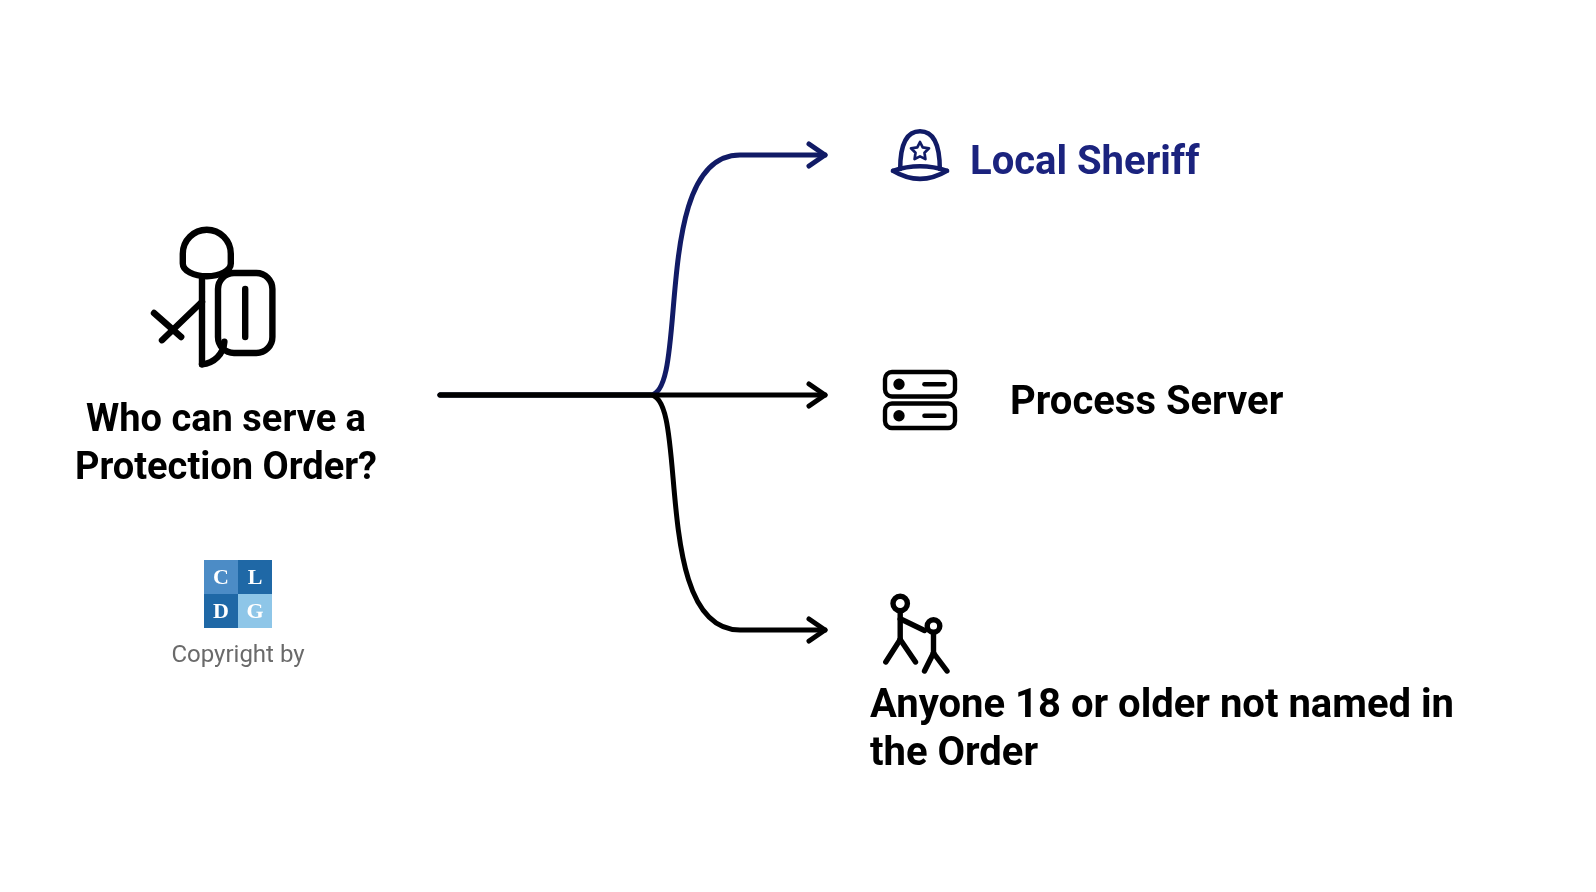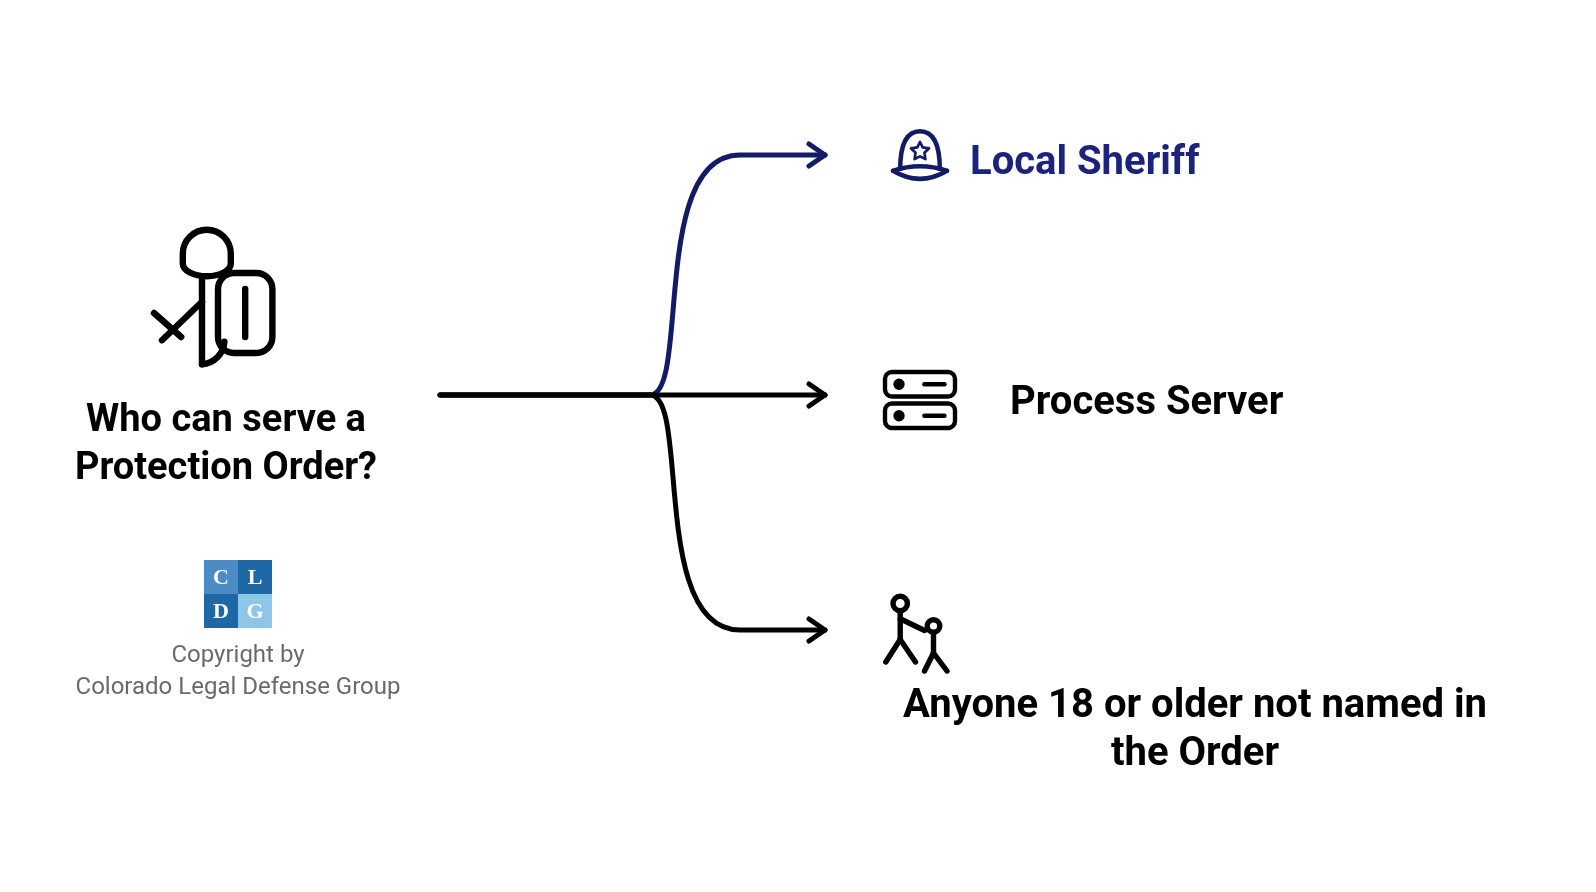--- a/index.html
+++ b/index.html
@@ -61,21 +61,20 @@
     font-size: 24px;
     color: #6a6a6a;
     line-height: 1.35;
     font-weight: 400;
   }
   
   .option {
     position: absolute;
     display: flex;
     align-items: center;
-    text-align: center;
   }
   .option .icon-wrap {
     width: 100px;
     display: flex;
     justify-content: center;
   }
   .option .label {
     font-size: 40px;
     font-weight: 700;
   }
@@ -124,21 +123,20 @@
         <div class="cell c">C</div>
         <div class="cell l">L</div>
       </div>
       <div class="row">
         <div class="cell d">D</div>
         <div class="cell g">G</div>
       </div>
     </div>
     <div class="copyright-text">
       <span>Copyright by</span><br>
-      <span>Colorado Legal Defense Group</span>
     </div>
   </div>
 
   <div class="option sheriff">
     <div class="icon-wrap">
       <svg width="90" height="90" viewBox="0 0 100 100" fill="none" stroke="#111b66" stroke-width="5" stroke-linecap="round" stroke-linejoin="round">
         <path d="M20 62 Q50 52 80 62"></path>
         <path d="M20 62 Q50 80 80 62"></path>
         <path d="M28 60 Q28 18 50 18 Q72 18 72 60"></path>
         <path d="M50 30 l3 6 l7 1 l-5 5 l1 7 l-6 -3 l-6 3 l1 -7 l-5 -5 l7 -1 z" stroke-width="3"></path>

